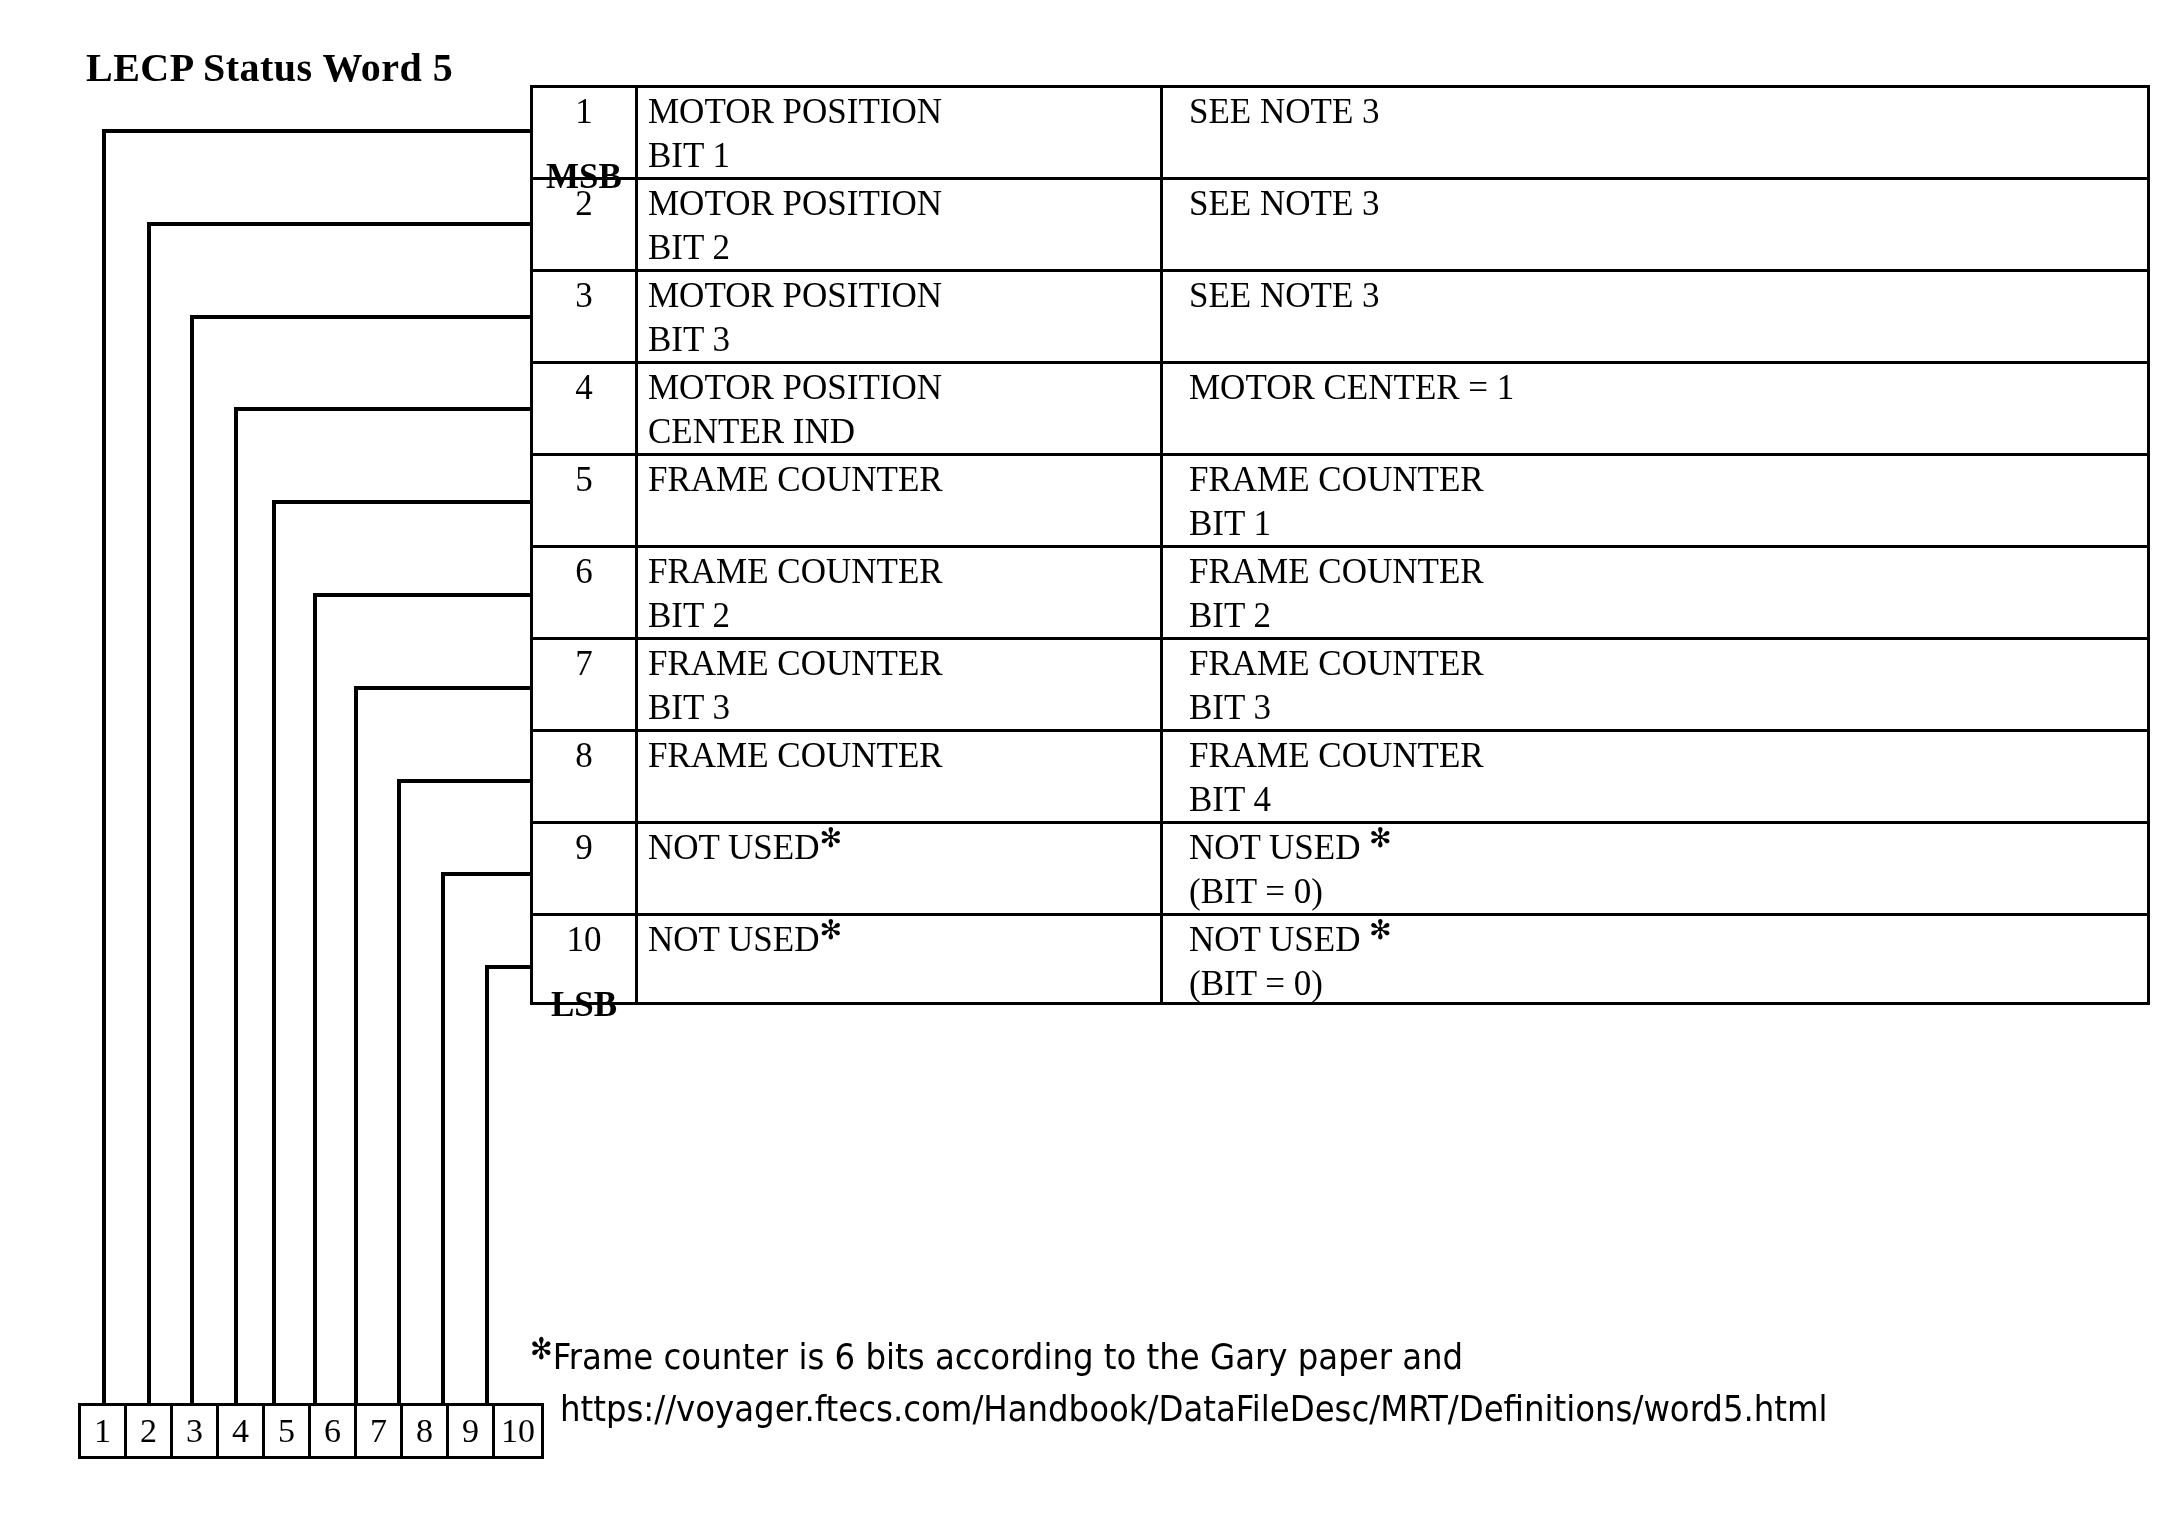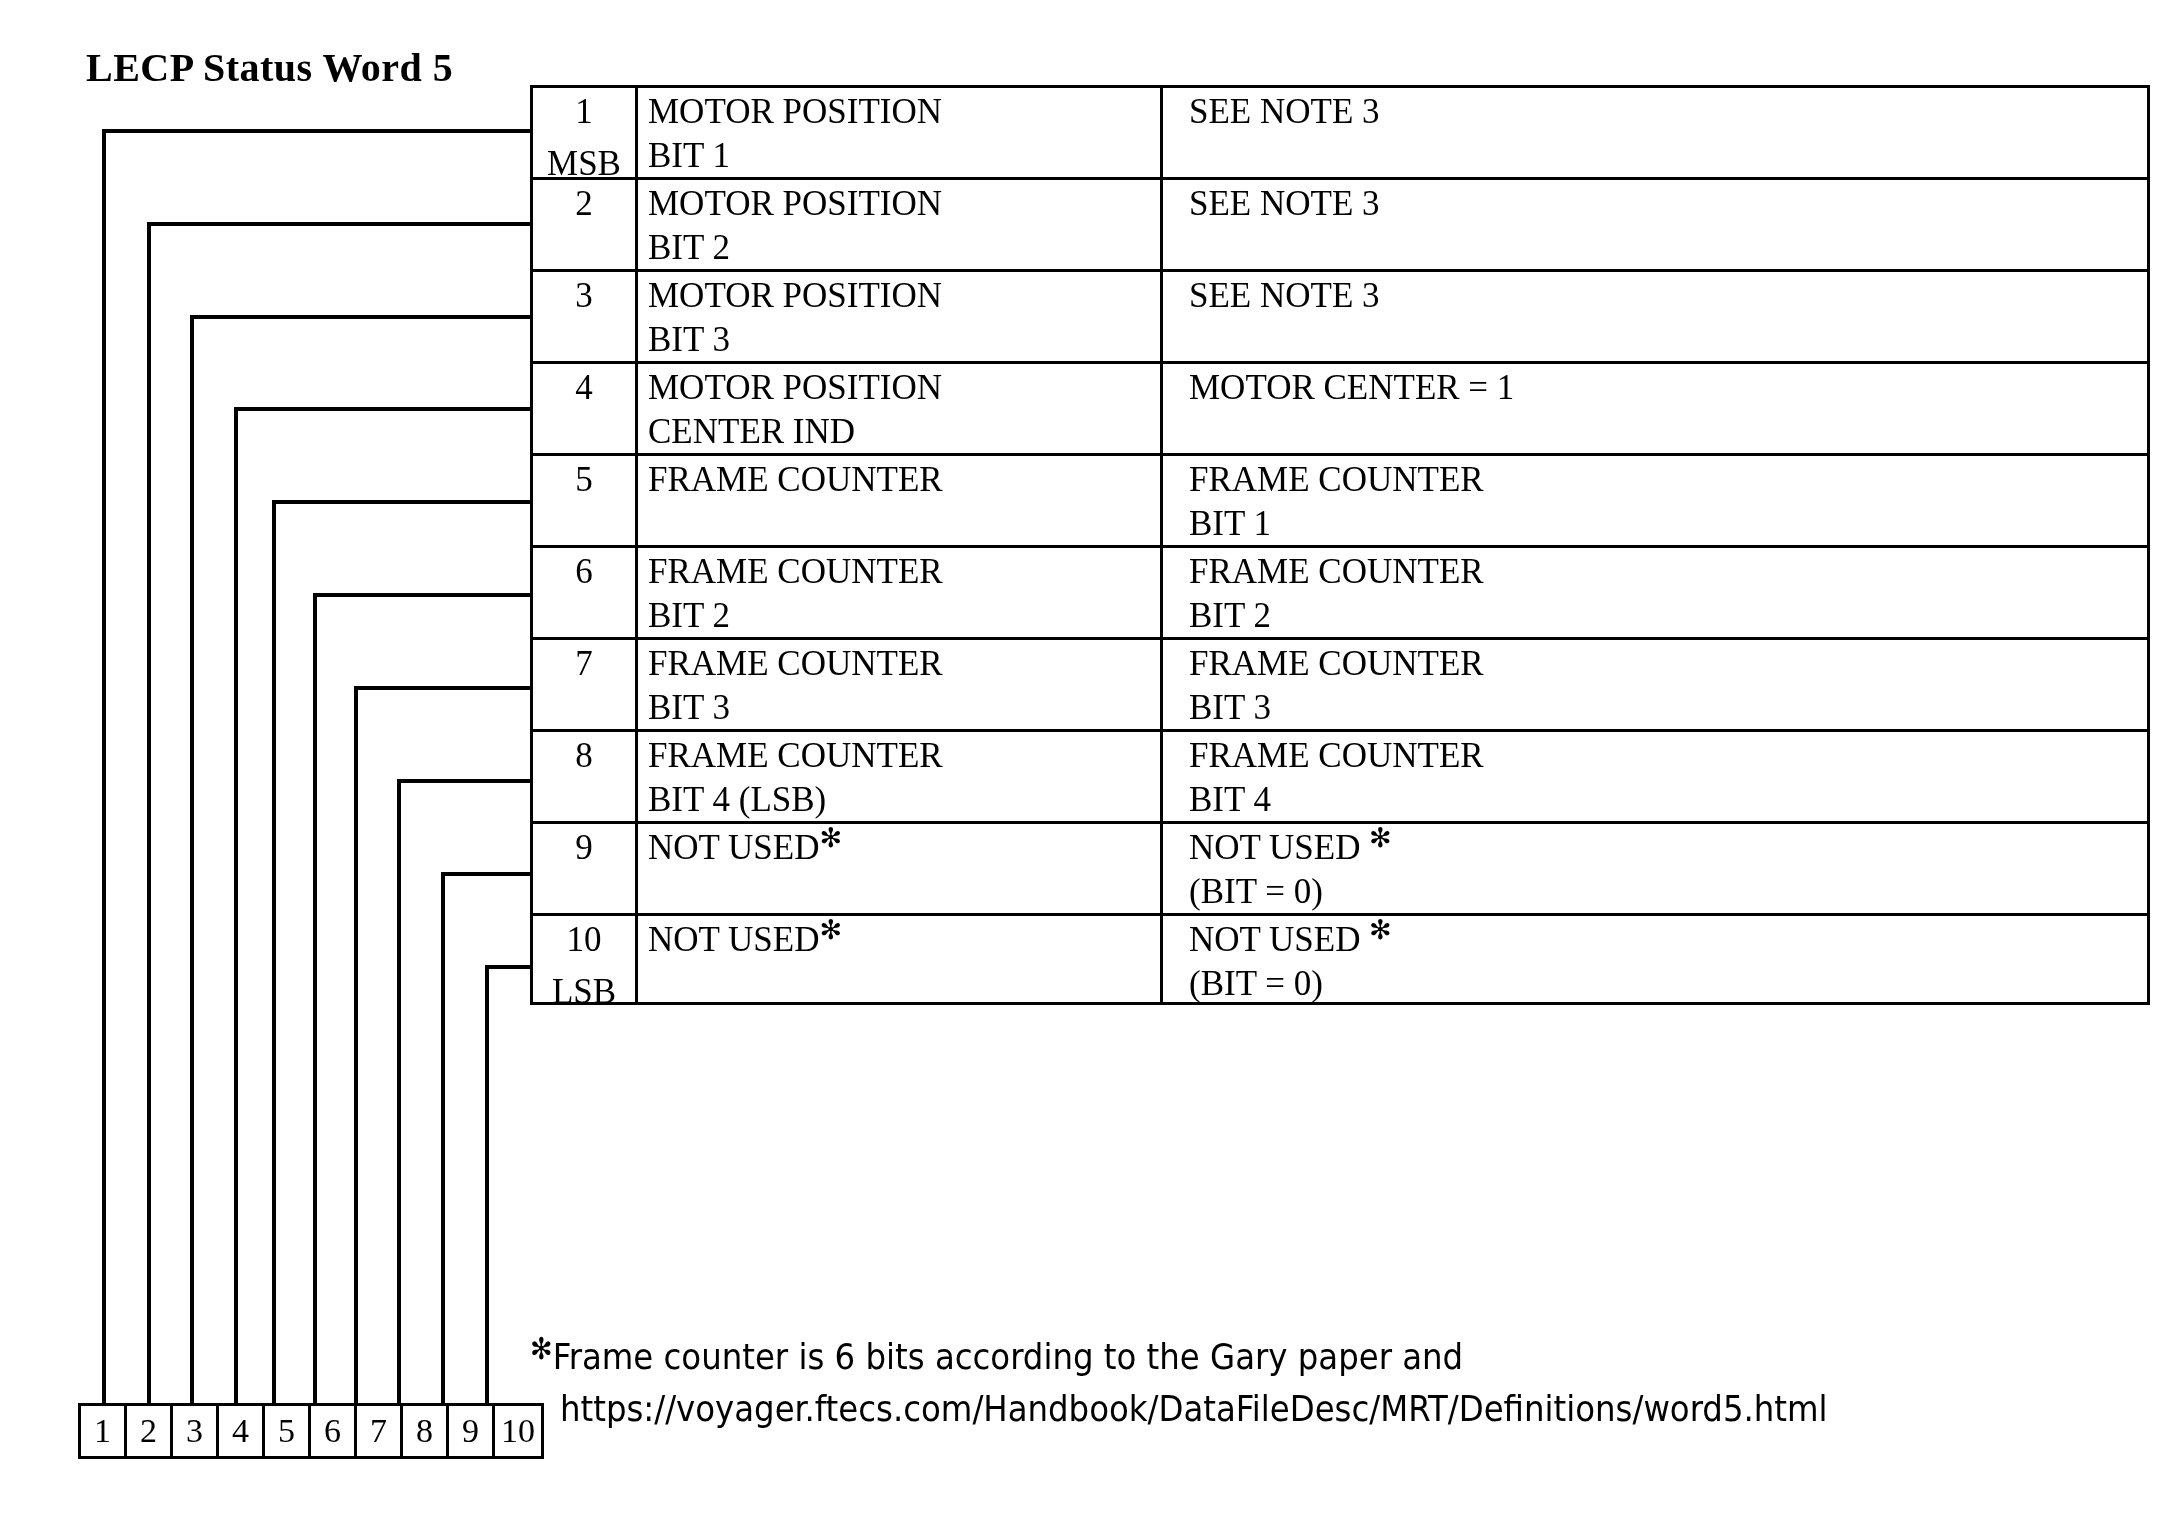--- a/index.html
+++ b/index.html
@@ -64,21 +64,22 @@
     box-sizing: border-box;
     display: flex;
     flex-direction: column;
     align-items: center;
     justify-content: flex-start;
     font-size: 35px;
     line-height: 44px;
     padding-top: 2px;
   }
   #bit-table .cell-bitno .bn-sub {
-    margin-top: 8px;
+    margin-top: 21px;
+    font-weight: bold;
   }
   #bit-table .cell-desc {
     width: 525px;
     flex: 0 0 525px;
     border-right: 3px solid #000;
     box-sizing: border-box;
     padding-left: 10px;
     padding-top: 2px;
     font-size: 35px;
     line-height: 44px;
@@ -262,21 +263,20 @@
         <div>FRAME COUNTER</div>
         <div>BIT 3</div>
       </div>
     </div>
     <div class="row">
       <div class="cell-bitno">
         <span>8</span>
       </div>
       <div class="cell-desc">
         <div>FRAME COUNTER</div>
-        <div>BIT 4 (LSB)</div>
       </div>
       <div class="cell-val">
         <div>FRAME COUNTER</div>
         <div>BIT 4</div>
       </div>
     </div>
     <div class="row">
       <div class="cell-bitno">
         <span>9</span>
       </div>

